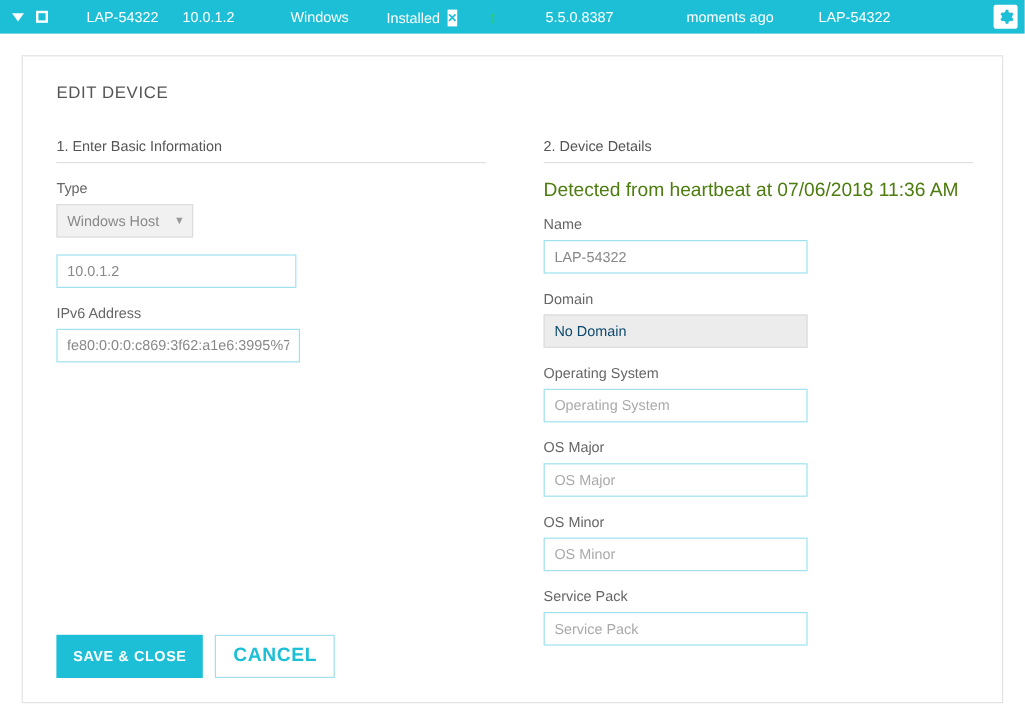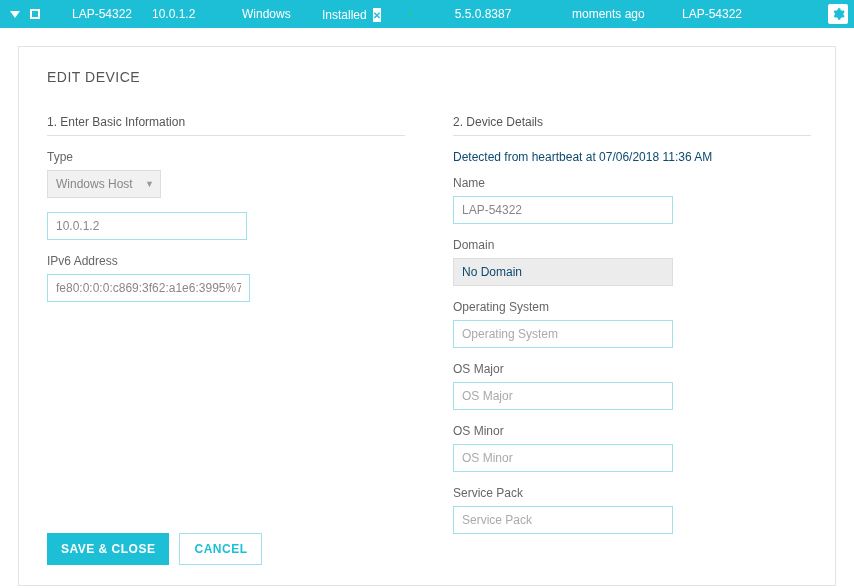--- a/index.html
+++ b/index.html
@@ -136,22 +136,22 @@
   }
   .disabled-input {
     background: #ececec;
     border: 1px solid #ddd;
     color: #0c4a6e;
     display: flex;
     align-items: center;
     cursor: not-allowed;
   }
   .meta-text {
-    font-size: 12px;
-    color: #0c4a6e;
+    font-size: 16px;
+    color: #4d7c0f;
     margin-bottom: 12px;
     margin-top: 12px;
   }
   .actions {
     position: absolute;
     left: 28px;
     bottom: 20px;
     display: flex;
     gap: 10px;
   }
@@ -163,21 +163,21 @@
     font-size: 12px;
     font-weight: 600;
     letter-spacing: 0.5px;
     cursor: pointer;
   }
   .btn-secondary {
     background: #fff;
     color: #1dbfd6;
     border: 1px solid #9fe2ee;
     padding: 8px 14px;
-    font-size: 12px;
+    font-size: 16px;
     font-weight: 600;
     letter-spacing: 0.5px;
     cursor: pointer;
   }
 </style>
 </head>
 <body>
 
 <div class="topbar">
   <span class="tri"></span>

